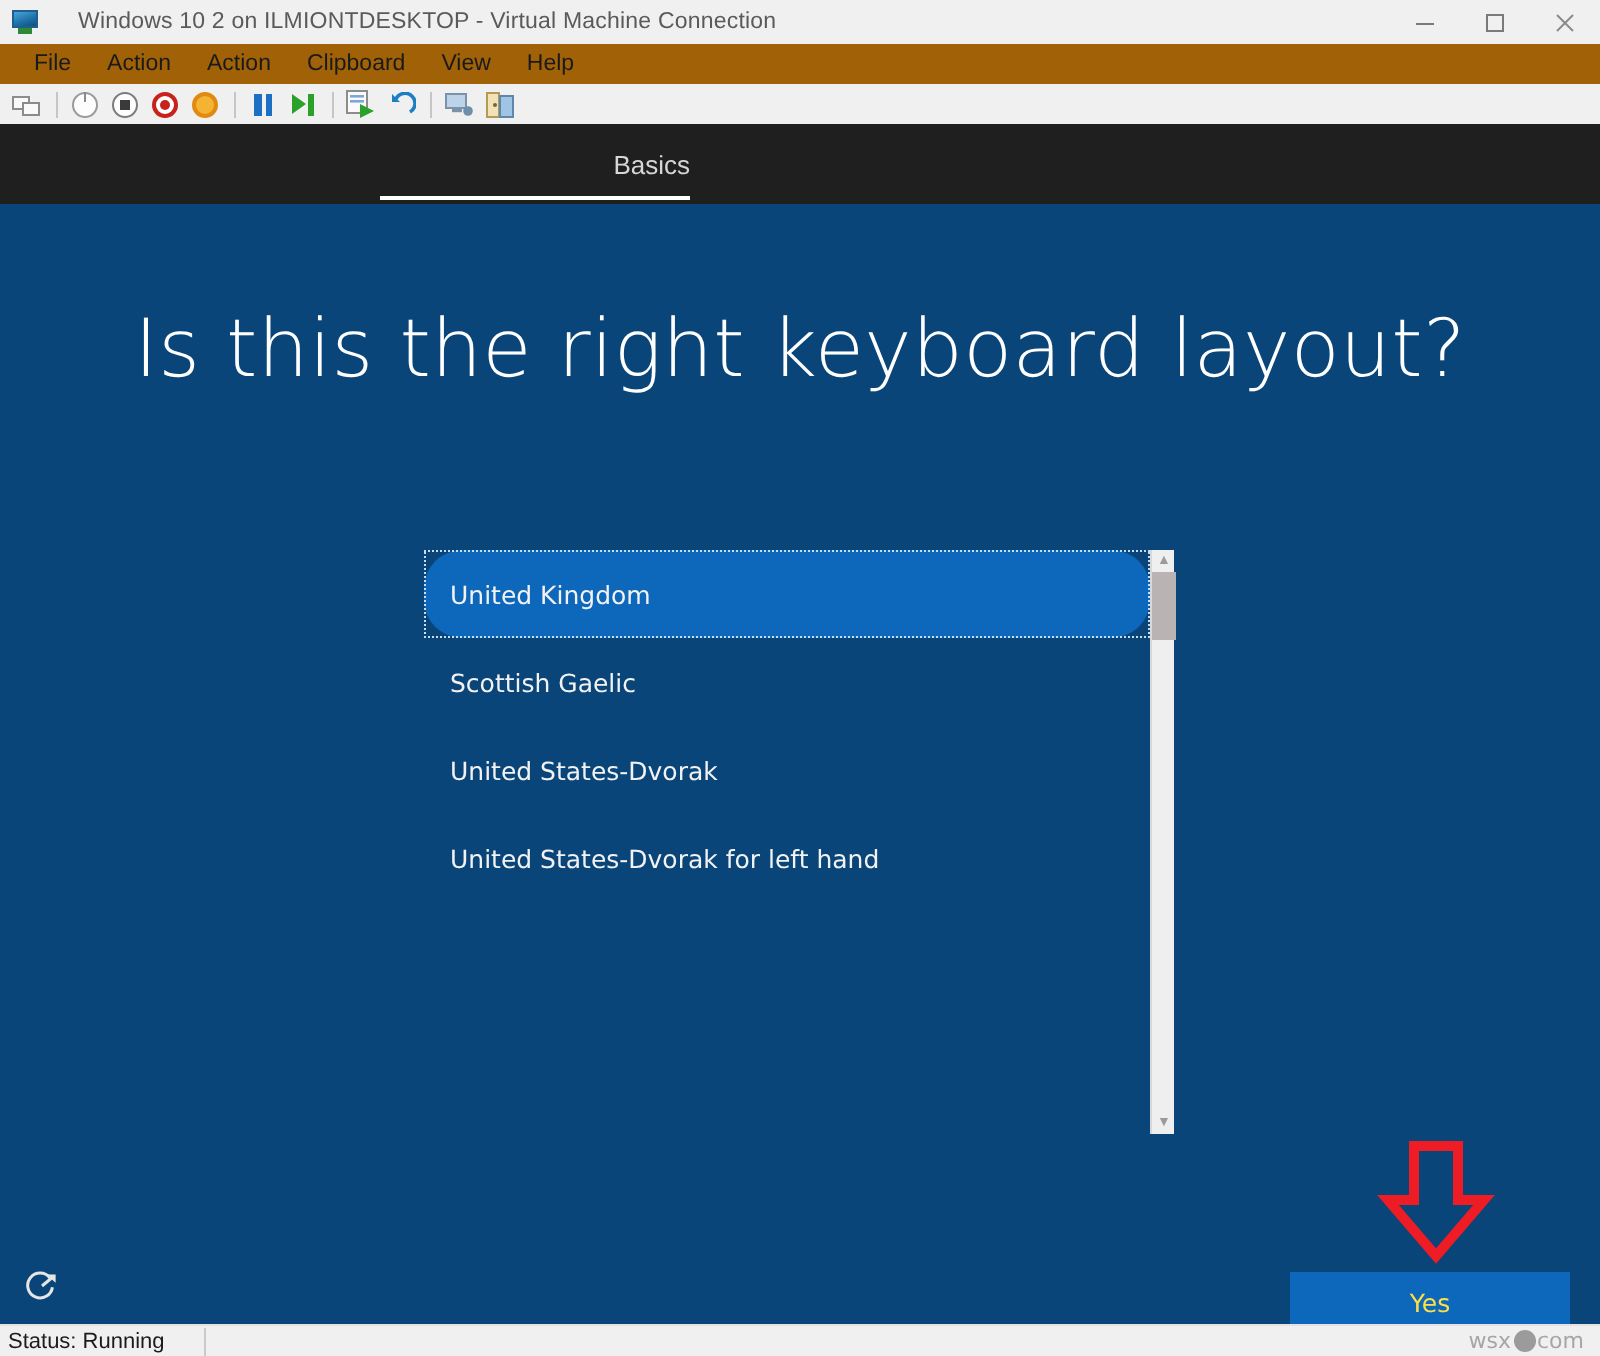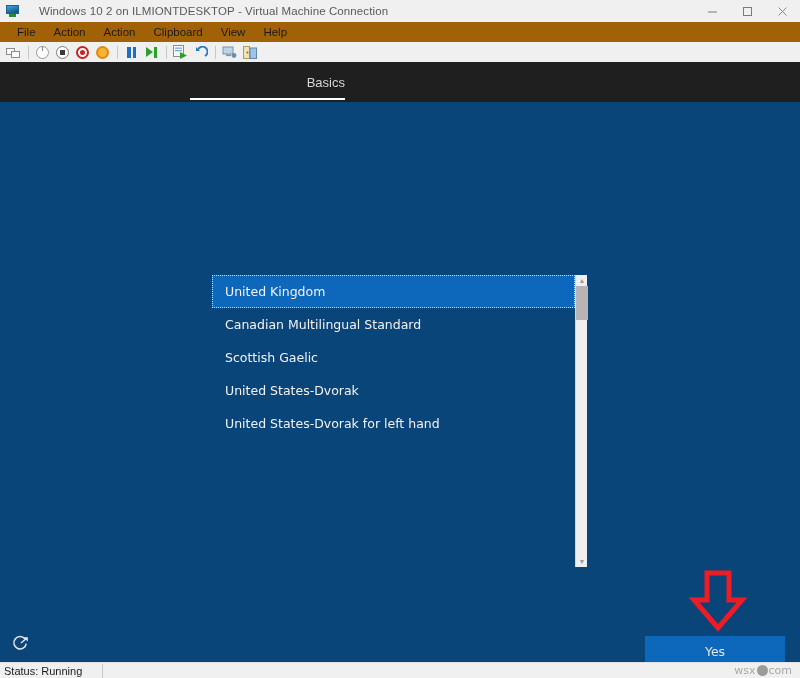--- a/index.html
+++ b/index.html
@@ -108,23 +108,23 @@
     font-size: 40px; font-weight: 300; letter-spacing: 0.2px;
     font-family: "DejaVu Sans", sans-serif;
   }
 
   
   .listbox {
     position: absolute; left: 212px; top: 213px; width: 375px; height: 292px;
   }
   .list-rows { position: absolute; left: 0; top: 0; width: 363px; height: 292px; }
   .row {
-    position: relative; height: 33px; display: flex; align-items: center;
+    position: relative; height: 44px; display: flex; align-items: center;
     padding-left: 13px; color: #f2f2f2; font-size: 12.5px;
-    font-family: "DejaVu Sans", sans-serif; font-weight: 400;
+    font-family: "DejaVu Sans", sans-serif; font-weight: 400; border-radius: 19px;
   }
   .row.selected { background: #0d67bb; }
   .row.selected::after {
     content: ""; position: absolute; left: 0; top: 0; right: 0; bottom: 0;
     border: 1px dotted #c9dcf0;
   }
   .scrollbar {
     position: absolute; right: 0; top: 0; width: 12px; height: 292px;
     background: #efefef; border-left: 1px solid #d8d8d8;
   }
@@ -139,21 +139,21 @@
     position: absolute; left: 0; top: 11px; width: 12px; height: 34px; background: #b9b3b3;
   }
 
   
   .red-arrow {
     position: absolute; left: 688px; top: 508px; width: 60px; height: 62px;
   }
   
   .yes-btn {
     position: absolute; left: 645px; top: 574px; width: 140px; height: 30px;
-    background: #0d67bb; color: #e5e5e5; font-size: 12.5px;
+    background: #0d67bb; color: #fde047; font-size: 12.5px;
     display: flex; align-items: center; justify-content: center;
     font-family: "DejaVu Sans", sans-serif;
   }
   .ease-icon {
     position: absolute; left: 10px; top: 570px; width: 22px; height: 22px;
     color: #e6e6e6;
   }
 
   
   .statusbar {
@@ -290,28 +290,26 @@
   </div>
 
   <div class="vm">
 
     <div class="oobe-topbar"></div>
     <div class="oobe-tab">
       <span class="lbl">Basics</span>
       <span class="under"></span>
     </div>
 
+    <div class="heading">Is this the right keyboard layout?</div>
 
     <div class="listbox">
       <div class="list-rows">
         <div class="row selected">
           <span>United Kingdom</span>
-        </div>
-        <div class="row">
-          <span>Canadian Multilingual Standard</span>
         </div>
         <div class="row">
           <span>Scottish Gaelic</span>
         </div>
         <div class="row">
           <span>United States-Dvorak</span>
         </div>
         <div class="row">
           <span>United States-Dvorak for left hand</span>
         </div>

